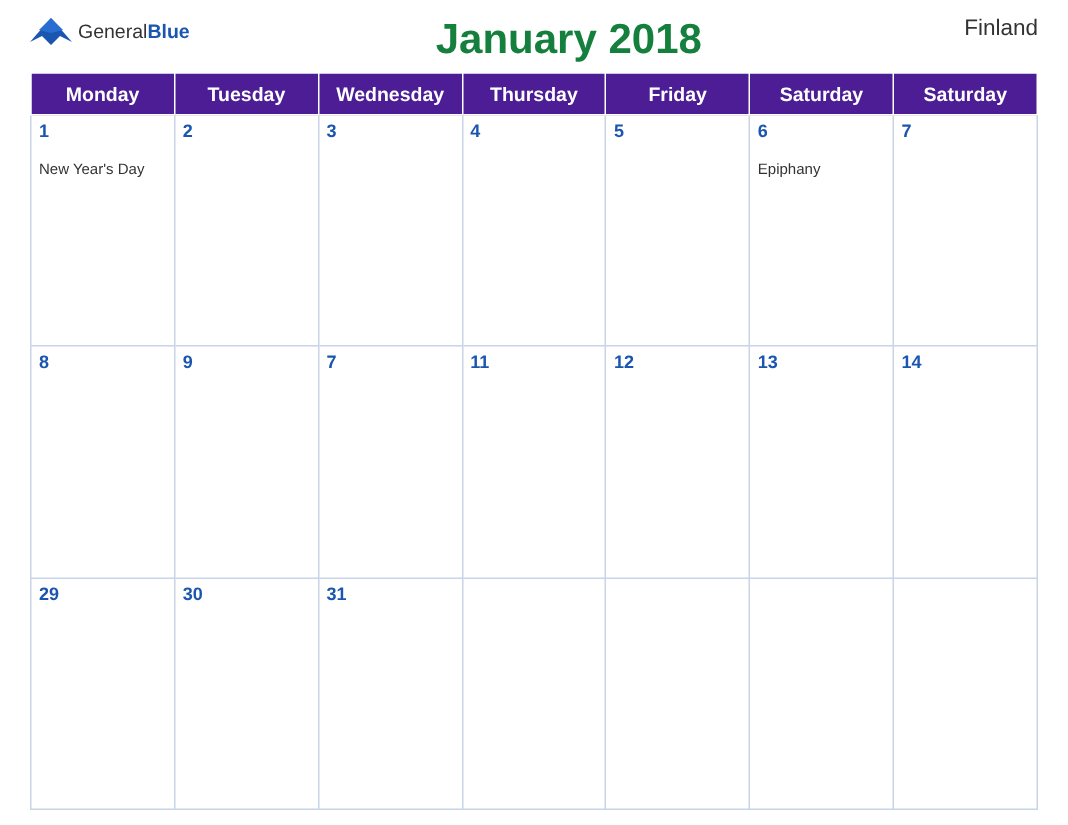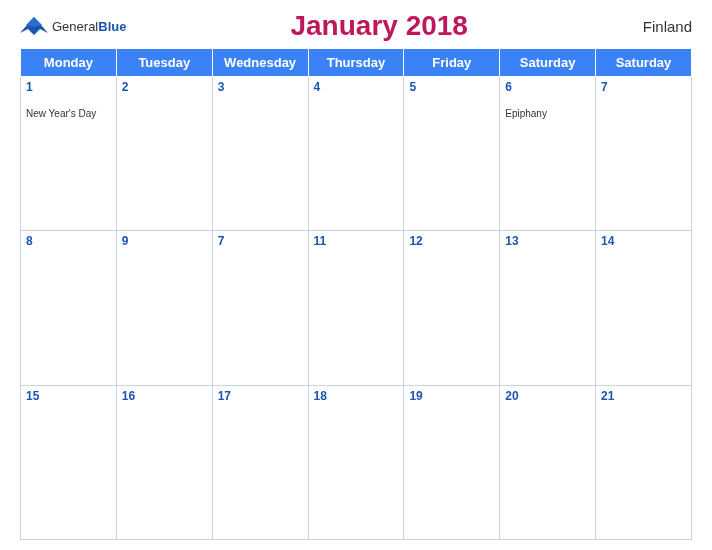--- a/index.html
+++ b/index.html
@@ -10,21 +10,21 @@
       height: 550px;
       display: flex;
       flex-direction: column;
       align-items: center;
       padding: 10px 20px;
     }
     .header-row {
       width: 100%;
       display: flex;
       justify-content: space-between;
-      align-items: center;
+      align-items: flex-start;
       margin-bottom: 6px;
     }
     .logo {
       display: flex;
       align-items: center;
       gap: 4px;
     }
     .logo-text-general {
       font-size: 13px;
       color: #333;
@@ -34,38 +34,38 @@
       font-size: 13px;
       color: #1a56b0;
       font-weight: bold;
     }
     .logo-bird {
       width: 28px;
       height: 22px;
     }
     .calendar-title {
       font-size: 28px;
-      color: #be185d;
+      color: #15803d;
       font-weight: bold;
       text-align: center;
       flex: 1;
     }
     .country-label {
       font-size: 15px;
       color: #333;
       min-width: 60px;
       text-align: right;
     }
     .calendar {
       width: 100%;
       border-collapse: collapse;
       flex: 1;
     }
     .calendar th {
-      background-color: #3b82f6;
+      background-color: #4c1d95;
       color: #fff;
       font-size: 13px;
       font-weight: bold;
       text-align: center;
       padding: 6px 4px;
       border: 1px solid #fff;
     }
     .calendar td {
       border: 1px solid #c8d4e8;
       vertical-align: top;
@@ -163,35 +163,27 @@
         </td>
         <td>
           <span class="day-number">13</span>
         </td>
         <td>
           <span class="day-number">14</span>
         </td>
       </tr>
       <tr>
         <td>
-          <span class="day-number">15</span>
+          <span class="day-number">29</span>
         </td>
         <td>
-          <span class="day-number">16</span>
+          <span class="day-number">30</span>
         </td>
         <td>
-          <span class="day-number">17</span>
+          <span class="day-number">31</span>
         </td>
-        <td>
-          <span class="day-number">18</span>
-        </td>
-        <td>
-          <span class="day-number">19</span>
-        </td>
-        <td>
-          <span class="day-number">20</span>
-        </td>
-        <td>
-          <span class="day-number">21</span>
-        </td>
+        <td class="empty-cell"></td>
+        <td class="empty-cell"></td>
+        <td class="empty-cell"></td>
+        <td class="empty-cell"></td>
       </tr>
     </tbody>
 </table>
 
 </body></html>

